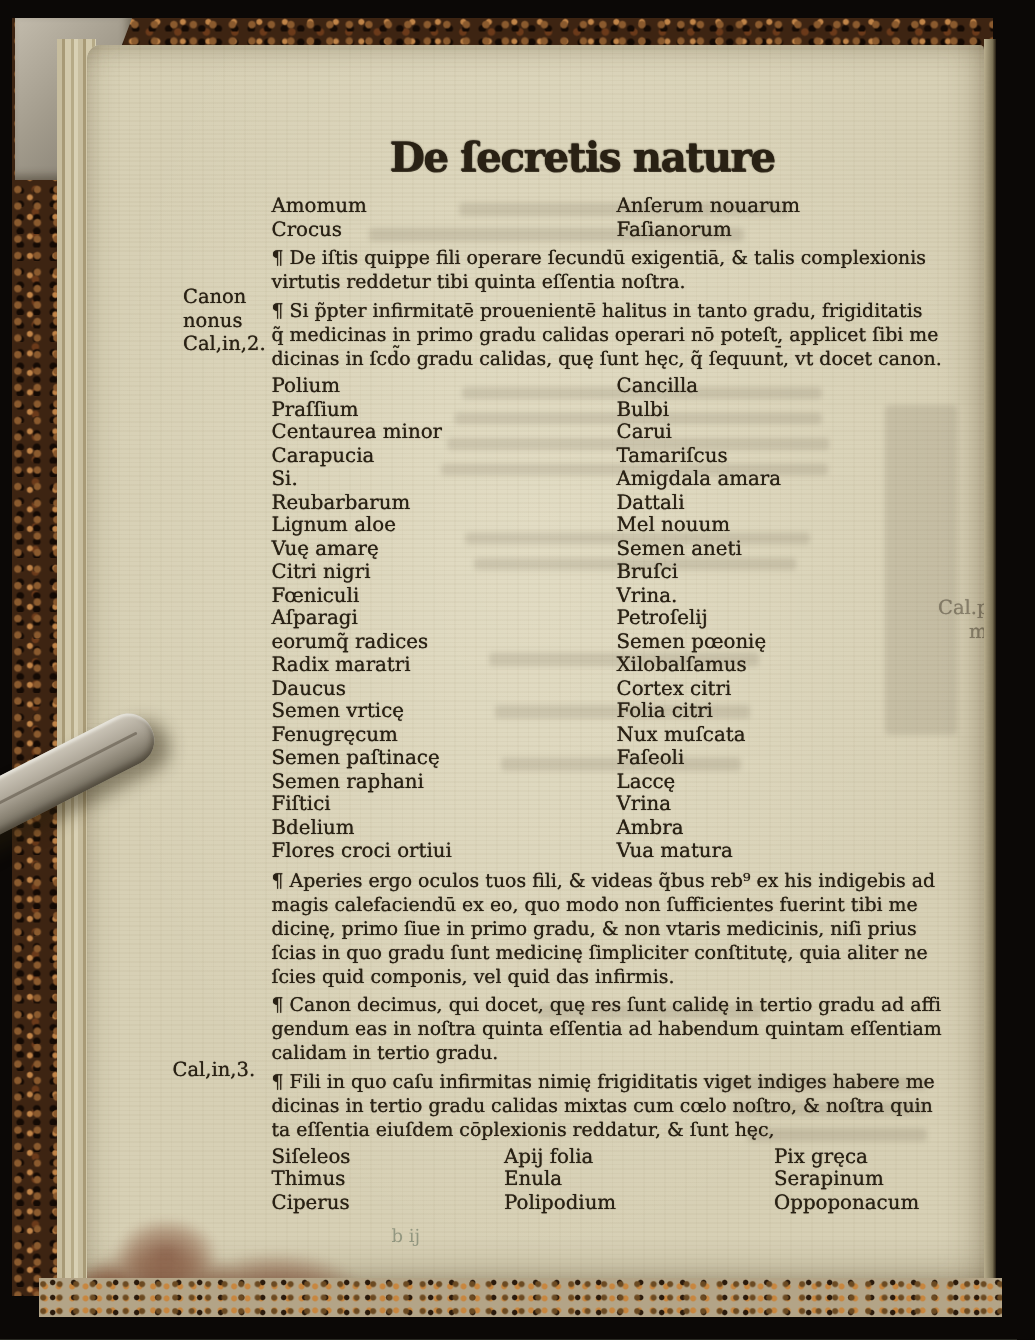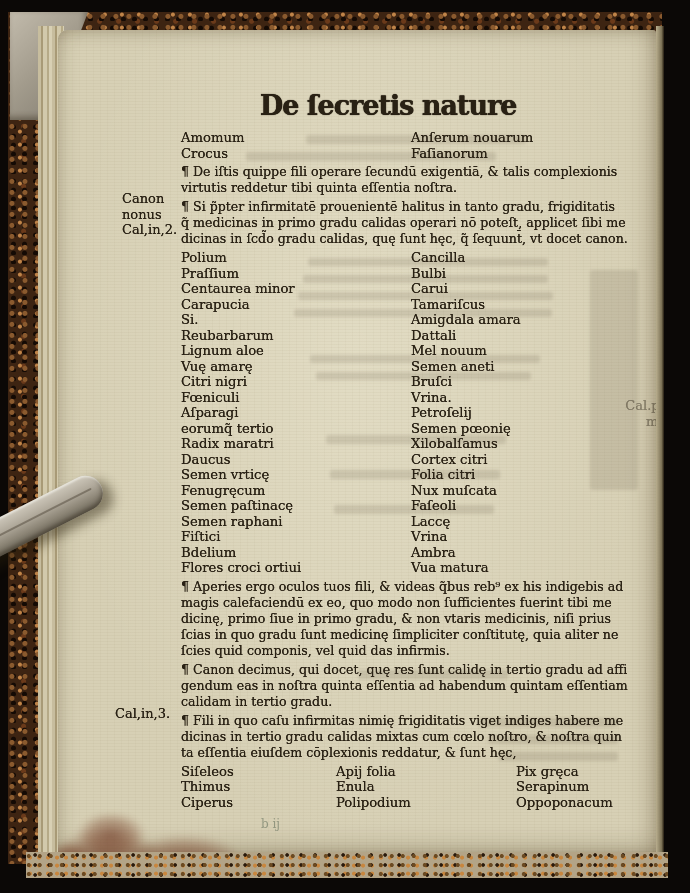--- a/index.html
+++ b/index.html
@@ -209,21 +209,21 @@
         </div>
         <div class="row">
           <span class="c1">Fœniculi</span>
           <span class="c2">Vrina.</span>
         </div>
         <div class="row">
           <span class="c1">Aſparagi</span>
           <span class="c2">Petroſelij</span>
         </div>
         <div class="row">
-          <span class="c1">eorumq̃ tertio</span>
+          <span class="c1">eorumq̃ radices</span>
           <span class="c2">Semen pœonię</span>
         </div>
         <div class="row">
           <span class="c1">Radix maratri</span>
           <span class="c2">Xilobalſamus</span>
         </div>
         <div class="row">
           <span class="c1">Daucus</span>
           <span class="c2">Cortex citri</span>
         </div>

